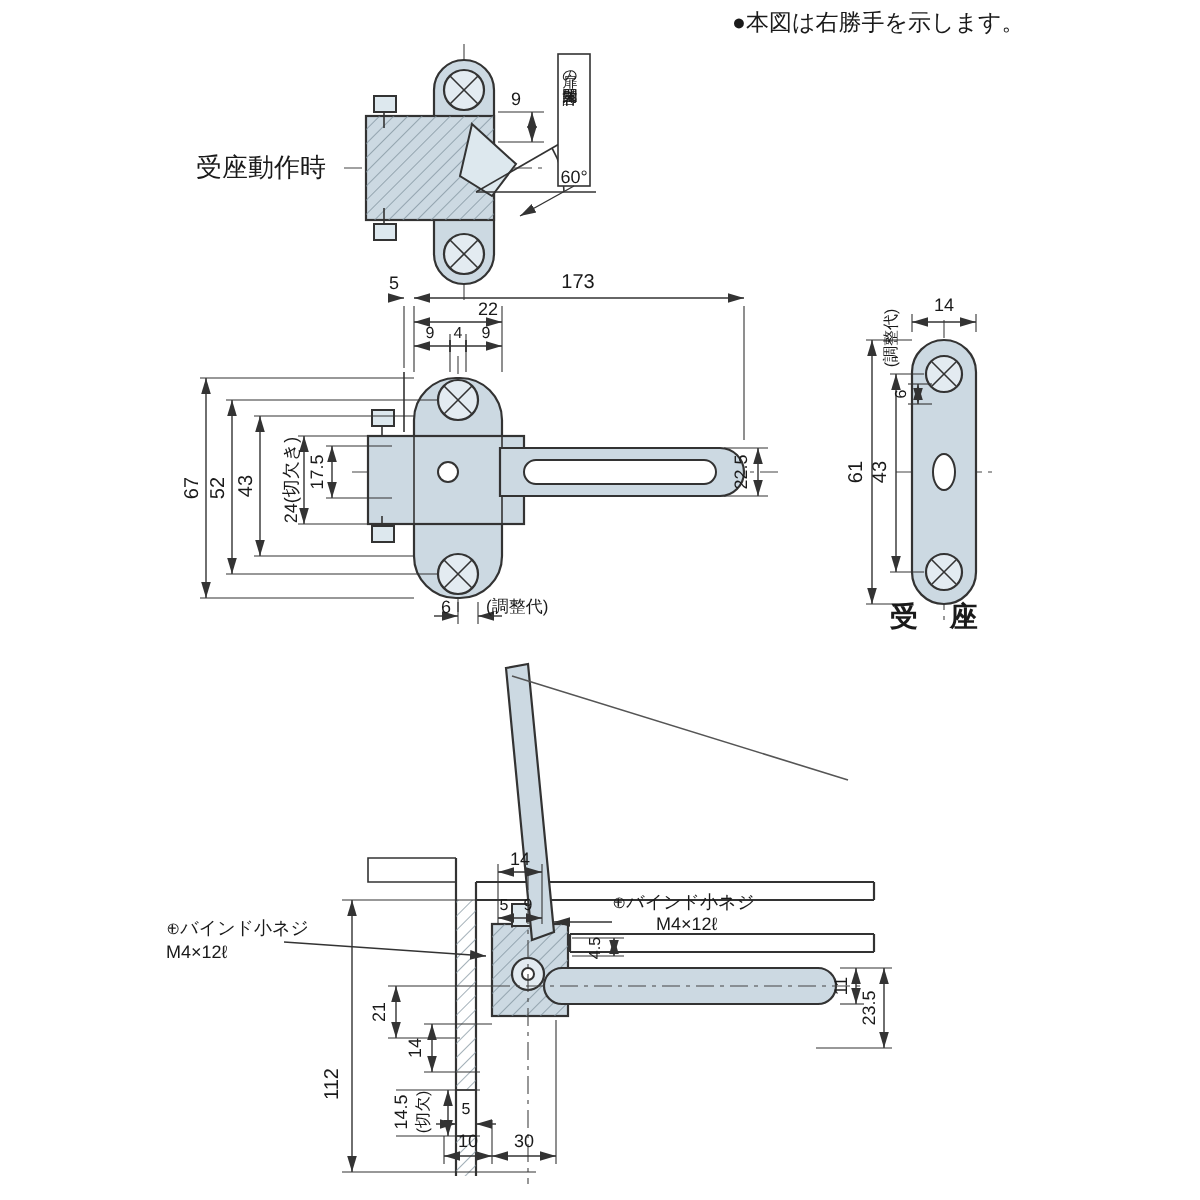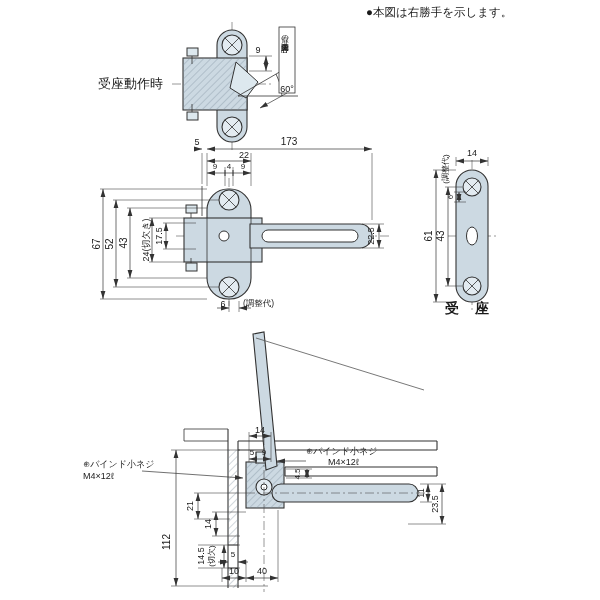--- a/index.html
+++ b/index.html
@@ -272,17 +272,17 @@
 <div class="lbl s8 c" style="left:252px;top:453px">5</div>
 <div class="lbl s8 c" style="left:264px;top:453px">9</div>
 <div class="lbl s8 r" style="left:298px;top:474px">4.5</div>
 <div class="lbl s9 r" style="left:190px;top:506px">21</div>
 <div class="lbl s9 r" style="left:208px;top:524px">14</div>
 <div class="lbl r" style="left:167px;top:542px">112</div>
 <div class="lbl s9 r" style="left:201px;top:556px">14.5</div>
 <div class="lbl s8 r" style="left:212px;top:556px">(切欠)</div>
 <div class="lbl s8 c" style="left:233px;top:555px">5</div>
 <div class="lbl s9 c" style="left:234px;top:571px">10</div>
-<div class="lbl s9 c" style="left:262px;top:571px">40</div>
+<div class="lbl s9 c" style="left:262px;top:571px">30</div>
 <div class="lbl s9 r" style="left:421px;top:493px">11</div>
 <div class="lbl s9 r" style="left:435px;top:504px">23.5</div>
 
 </div>
 
 </body></html>

